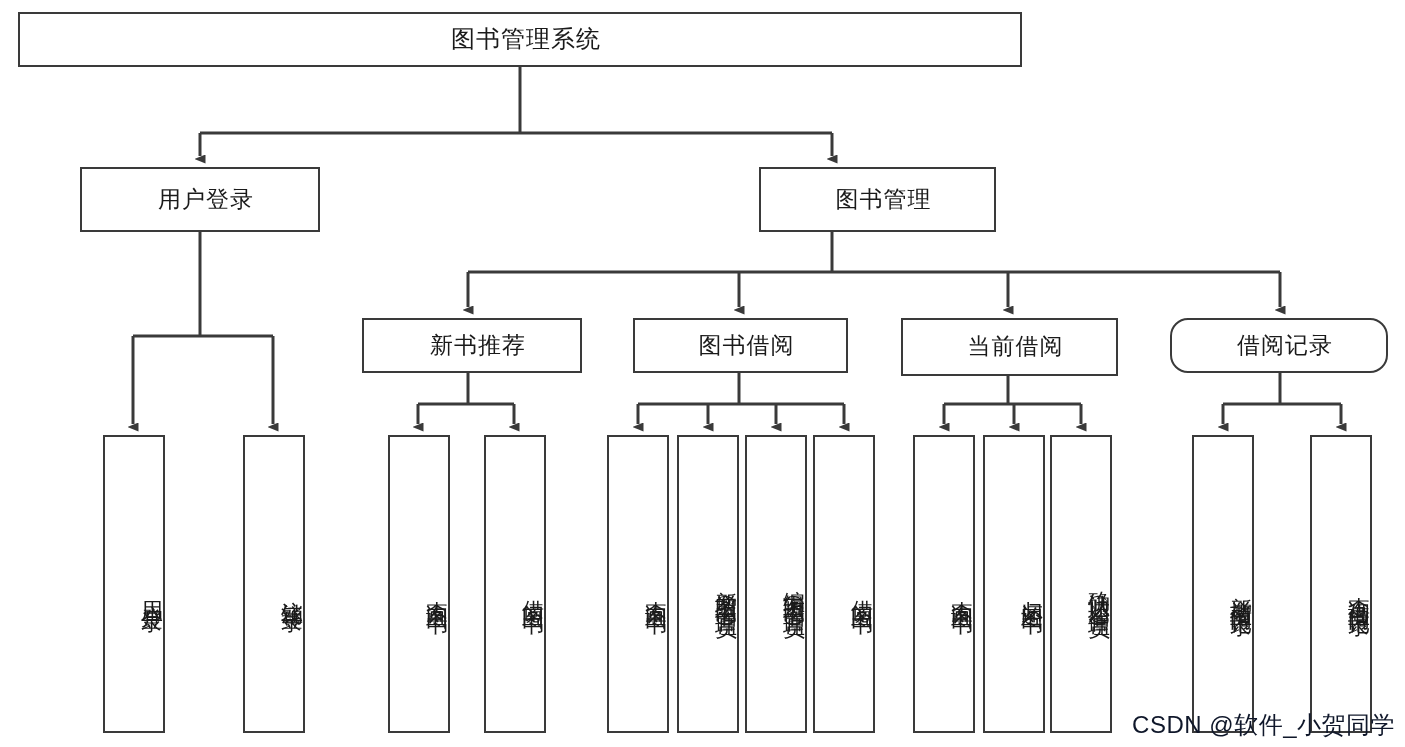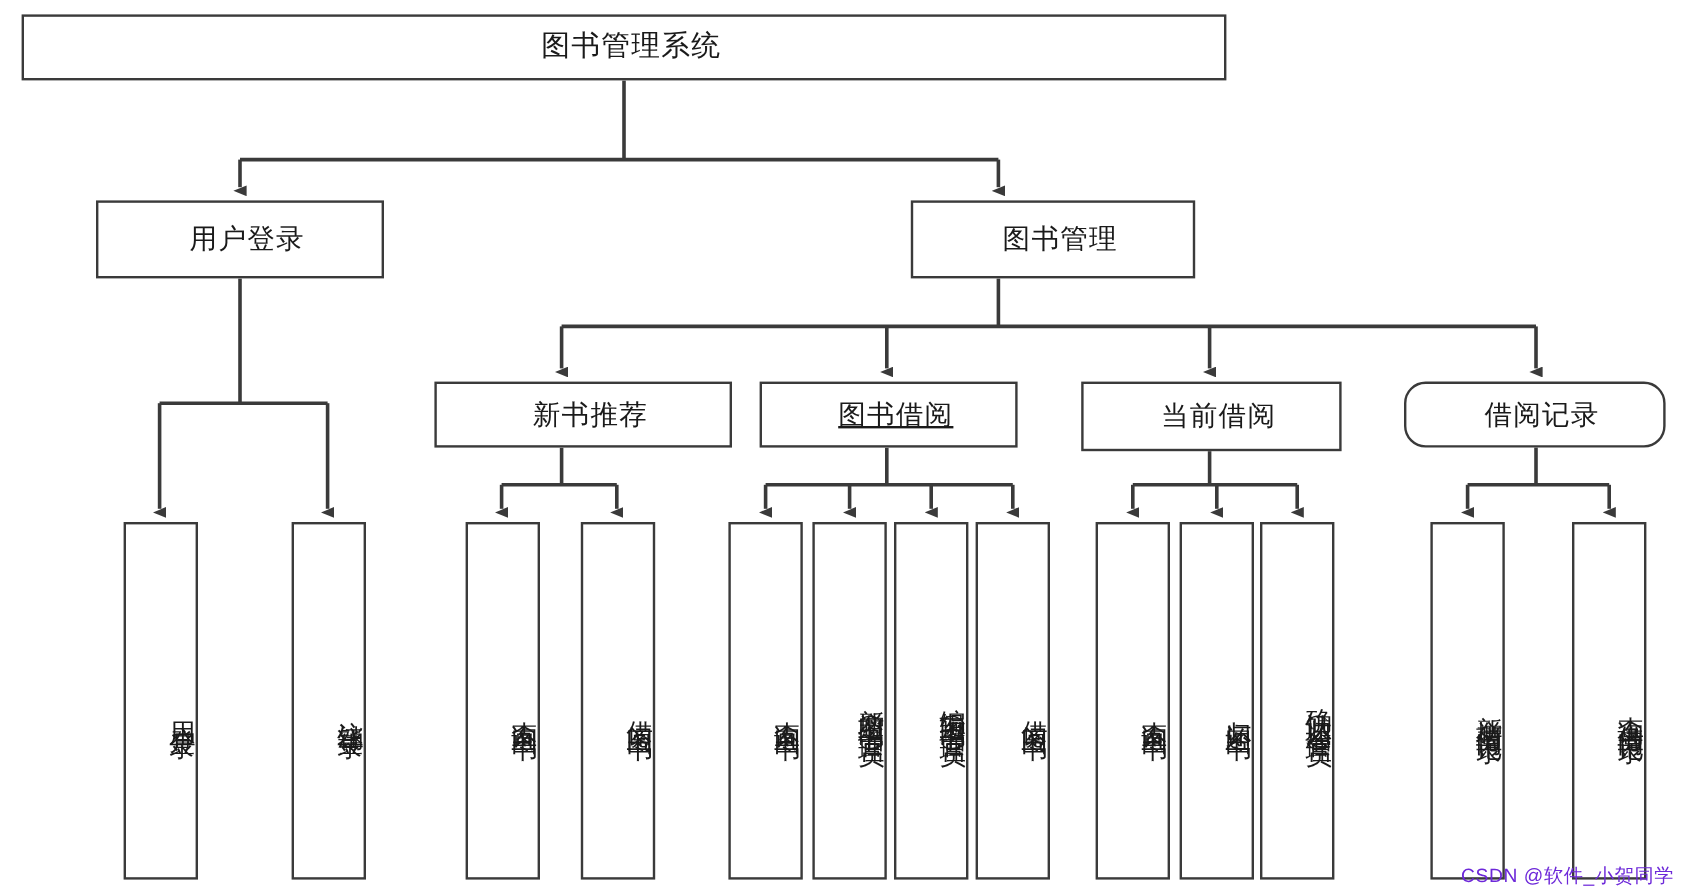--- a/index.html
+++ b/index.html
@@ -57,22 +57,22 @@
     line-height: 1;
   }
   .node .lbl {
     display: block;
     white-space: pre-line;
   }
   .watermark {
     position: absolute;
     right: 10px;
     bottom: 6px;
-    font-size: 16px;
-    color: #6d28d9;
+    font-size: 24px;
+    color: #0f172a;
     z-index: 5;
     white-space: nowrap;
     letter-spacing: 0.5px;
   }
 </style>
 </head>
 <body>
 
 <div id="canvas">
 
@@ -131,25 +131,25 @@
   </div>
 
   <div class="node horiz" style="left:80px; top:167px; width:240px; height:65px;">
     <span class="lbl">用户登录</span>
   </div>
 
   <div class="node horiz" style="left:711px; top:167px; width:237px; height:65px;margin-left:48px;">
     <span class="lbl">图书管理</span>
   </div>
 
-  <div class="node horiz" style="left:362px; top:318px; width:248px; height:55px;">
+  <div class="node horiz" style="left:362px; top:318px; width:220px; height:55px;">
     <span class="lbl">新书推荐</span>
   </div>
 
-  <div class="node horiz" style="left:633px; top:318px; width:215px; height:55px;text-decoration:underline;">
+  <div class="node horiz" style="left:633px; top:318px; width:215px; height:55px;">
     <span class="lbl">图书借阅</span>
   </div>
 
   <div class="node horiz" style="left:901px; top:318px; width:217px; height:58px;">
     <span class="lbl">当前借阅</span>
   </div>
 
   <div class="node horiz" style="left:1170px; top:318px; width:218px; height:55px;border-radius:18px;">
     <span class="lbl">借阅记录</span>
   </div>

